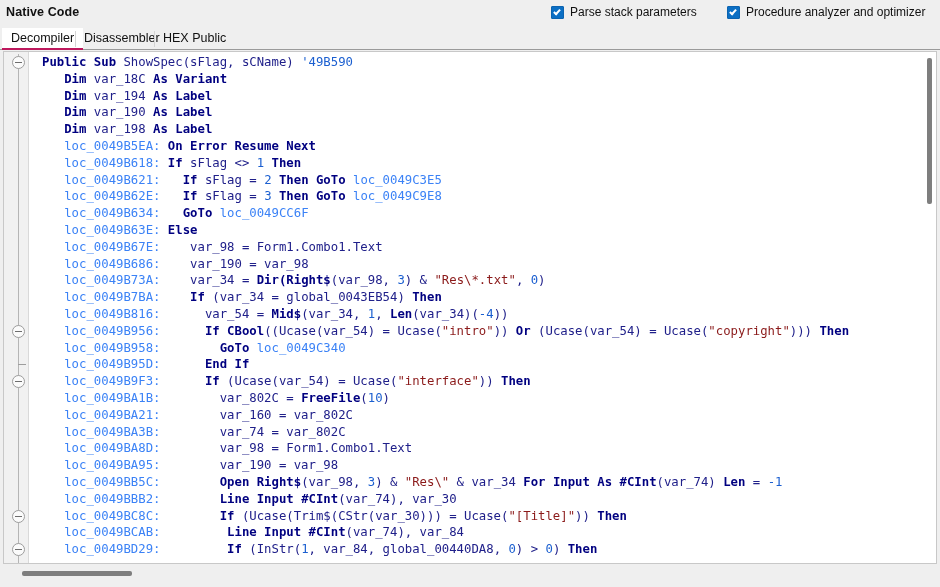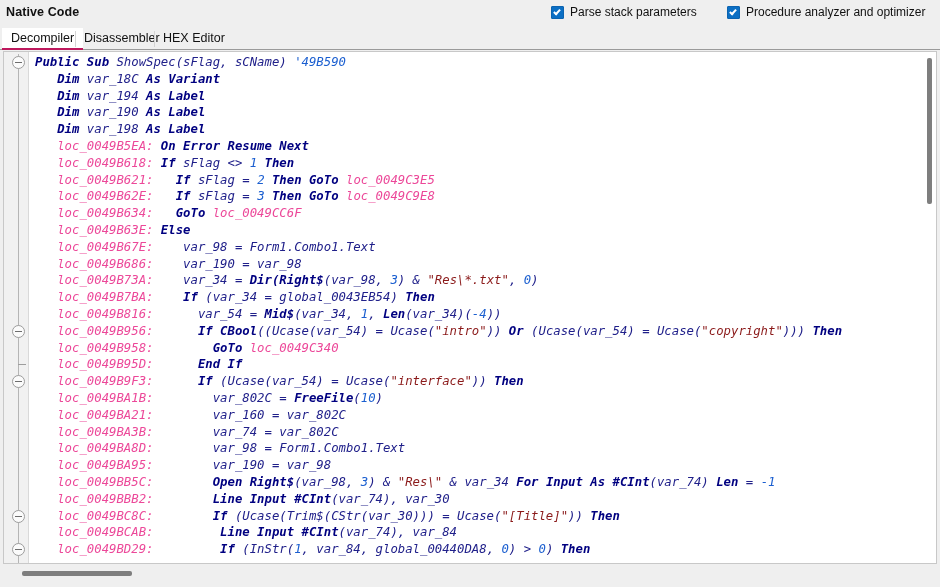--- a/index.html
+++ b/index.html
@@ -189,30 +189,29 @@
     position: relative;
     padding: 2px 0 0 0;
     font-family: "DejaVu Sans Mono", "Liberation Mono", monospace;
     font-size: 12.3px;
     line-height: 16.8px;
     white-space: pre;
     color: #20208a;
   }
   .ln {
     height: 16.8px;
-    padding-left: 6px;
+    padding-left: 13px;
     white-space: pre;
     box-sizing: border-box;
-    font-style: italic;
   }
 
   
   .kw  { color: #000080; font-weight: bold; }
   .id  { color: #20208a; }
-  .loc { color: #ec4899; }
+  .loc { color: #3b82f6; }
   .num { color: #1b5fd0; }
   .str { color: #8b1a1a; }
   .cmt { color: #1b5fd0; }
   .op  { color: #20208a; }
   .fn  { color: #000080; font-weight: bold; margin-top: 22px; }
 
   
   .vscroll {
     position: absolute;
     right: 0;
@@ -267,21 +266,21 @@
 
     <div class="opt opt-2">
       <span class="cb"></span>
       <span class="opt-label">Procedure analyzer and optimizer</span>
     </div>
   </div>
 
   <div class="tabstrip">
     <div class="tab active" style="left:2px;">Decompiler</div>
     <div class="tab sep" style="left:75px;">Disassembler</div>
-    <div class="tab sep" style="left:154px;">HEX Editor</div>
+    <div class="tab sep" style="left:154px;">HEX Public</div>
   </div>
 
   <div class="editor-shell">
 
     <div class="gutter">
       <div class="gutter-line"></div>
       <div id="fold-markers">
           <div class="fold" style="top: 4px;"></div>
           <div class="fold" style="top: 272.8px;"></div>
           <div class="foldend" style="top: 312.4px;"></div>

